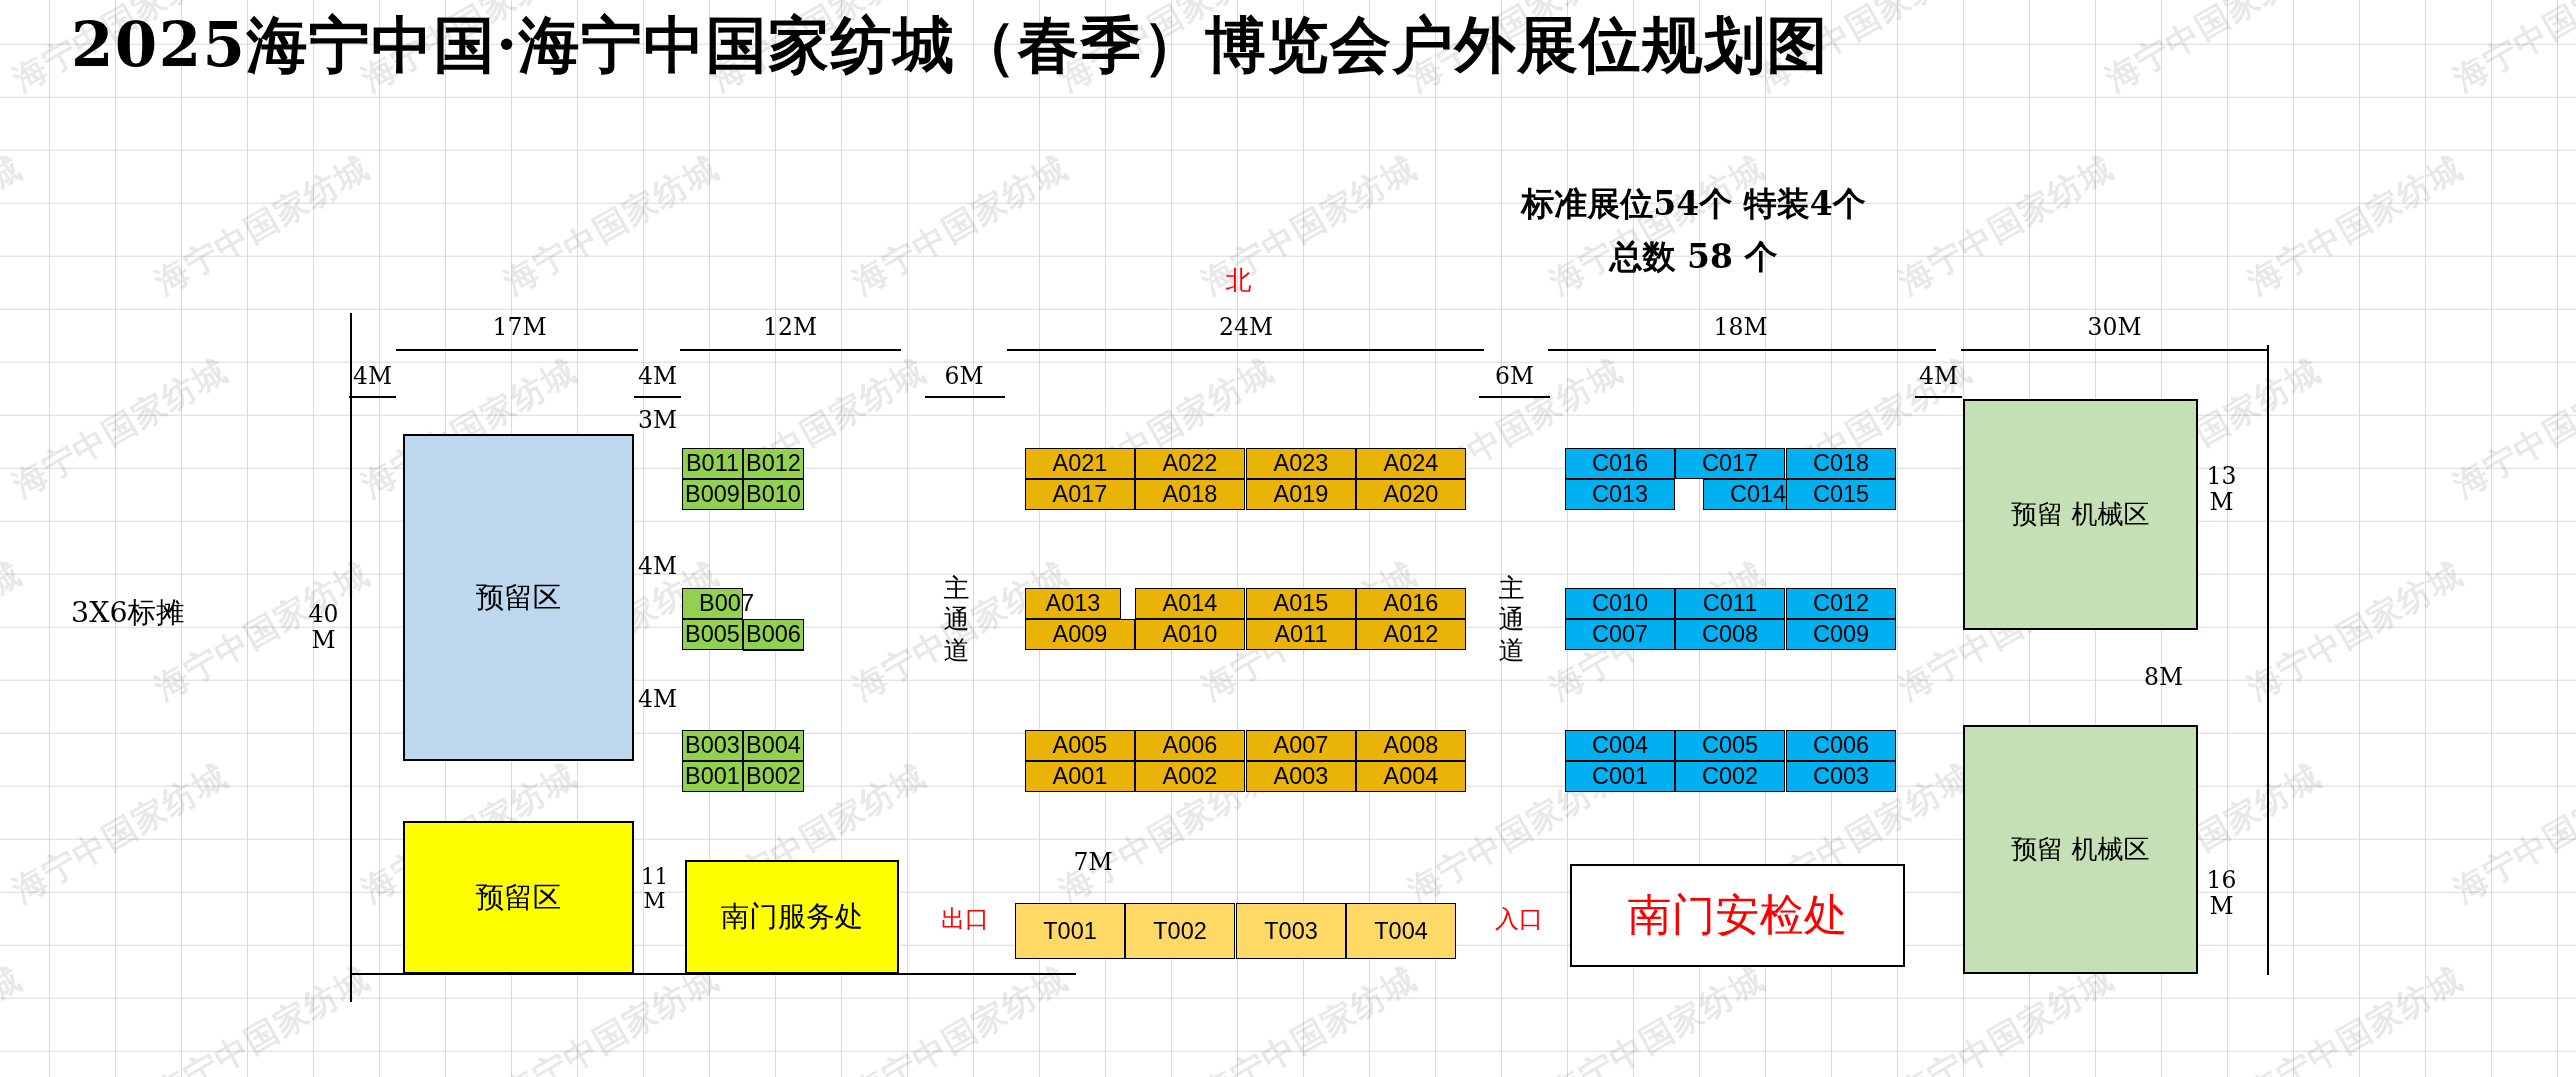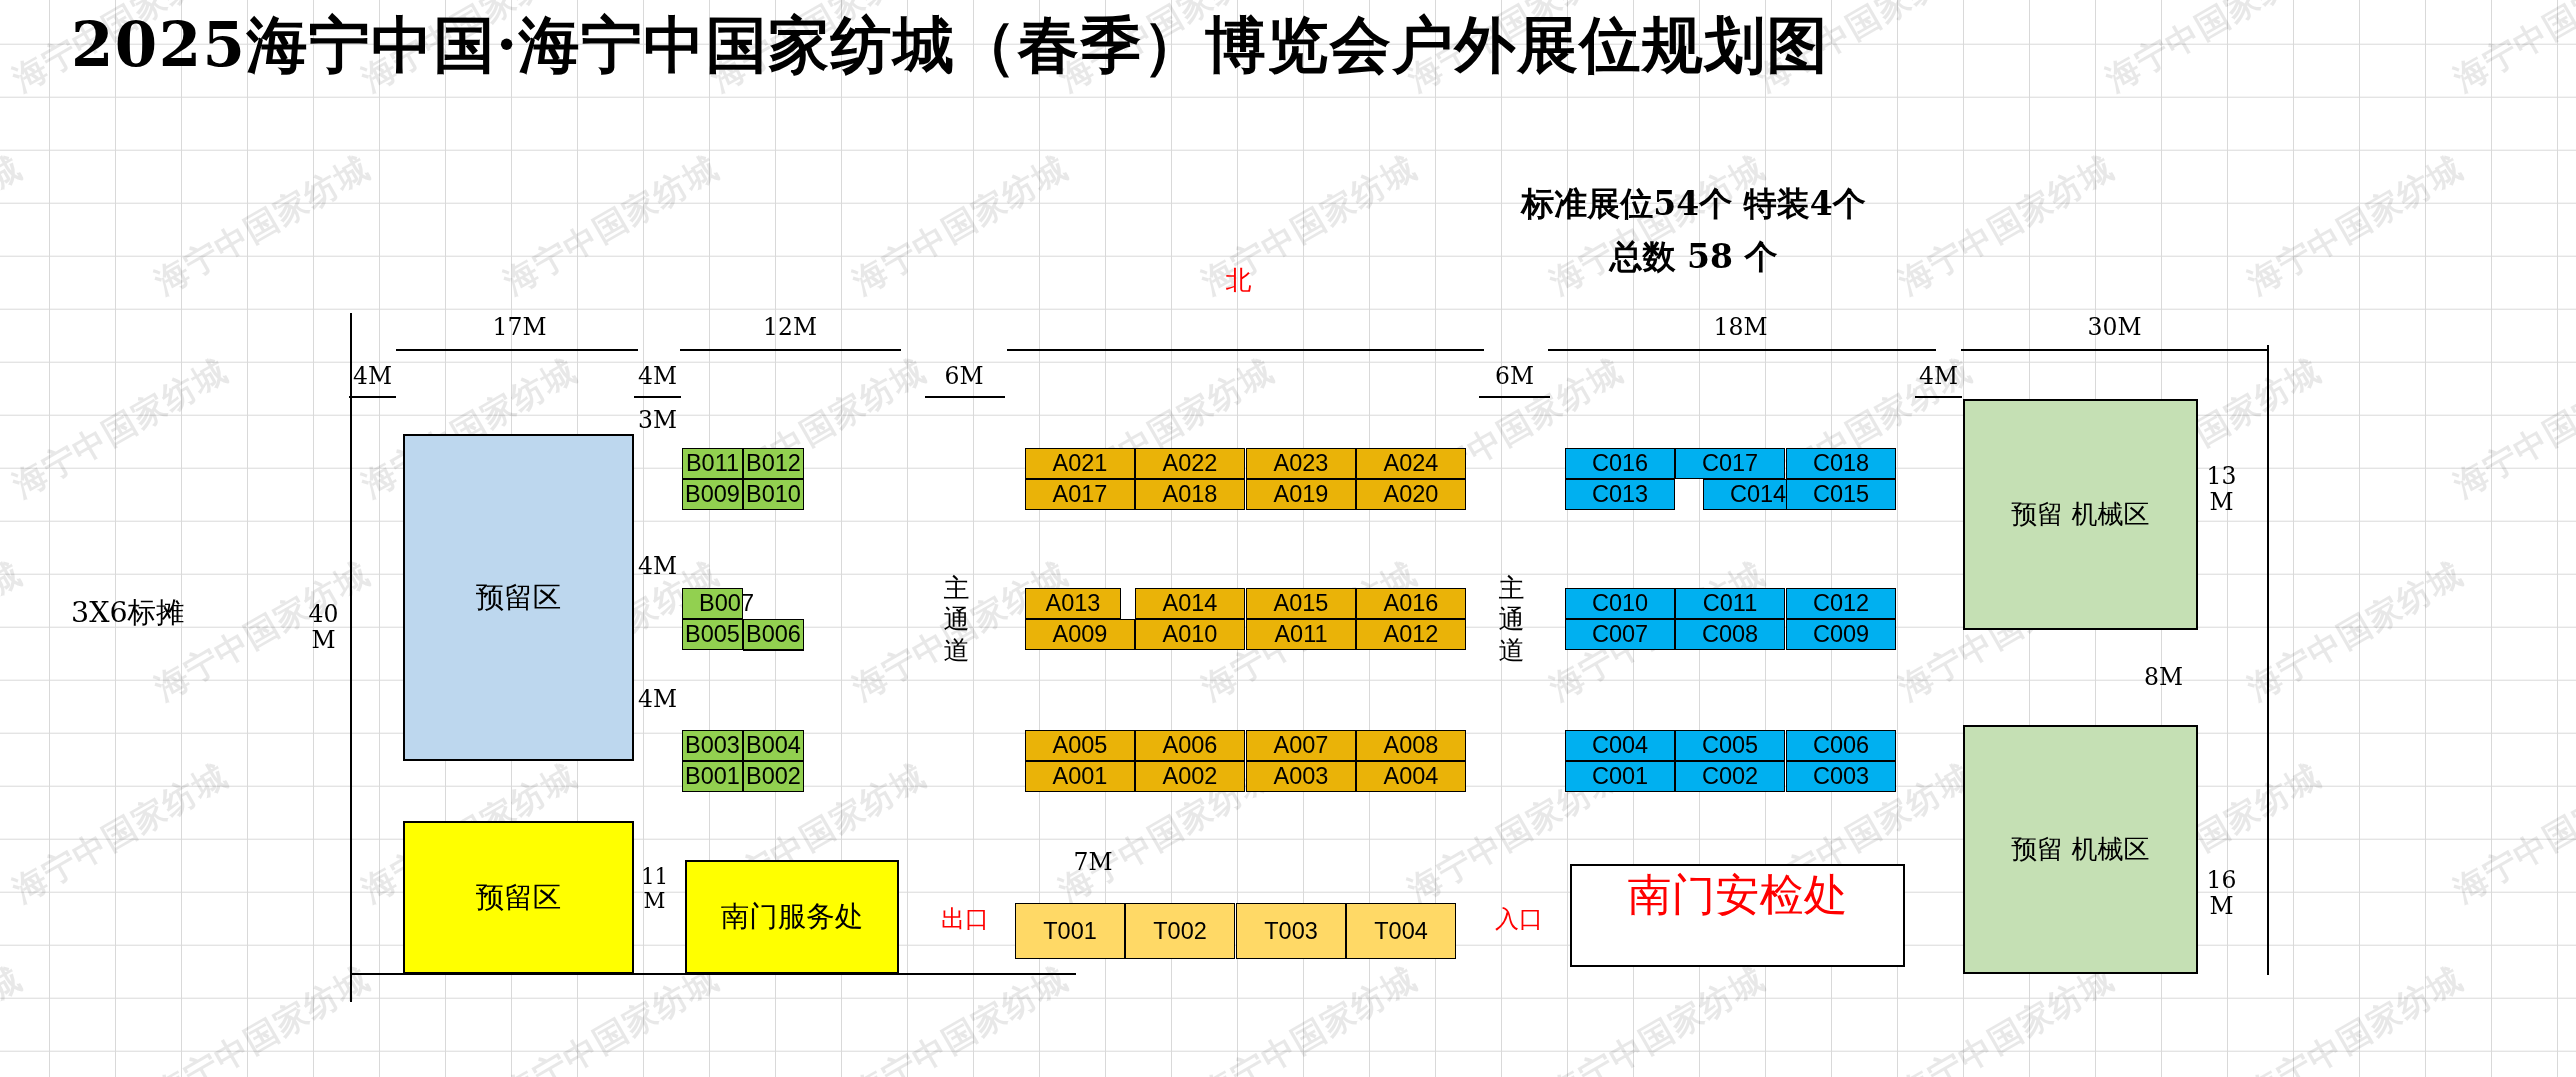--- a/index.html
+++ b/index.html
@@ -94,21 +94,21 @@
     font-family:"DejaVu Serif","Liberation Serif",serif;
     font-size:28.5px;color:#000;white-space:nowrap;
   }
   .red{color:#ff0000;}
   .vstack{
     font-family:"DejaVu Serif","Liberation Serif",serif;
     font-size:26px;color:#000;text-align:center;line-height:31px;width:33px;
   }
   #secbox{
     box-sizing:border-box;border:2.1px solid #000;background:#fff;
-    display:flex;align-items:flex-start;justify-content:center;
+    display:flex;align-items:center;justify-content:center;
     font-family:"DejaVu Serif","Liberation Serif",serif;
     font-size:44px;color:#ff0000;font-weight:normal;white-space:nowrap;
   }
 </style>
 </head>
 <body>
 
 <div id="grid"></div>
 <div id="watermarks">
     <div class="wm" style="left: 0px; top: 0px;">海宁中国家纺城</div>
@@ -165,20 +165,21 @@
 
   <div class="abs" id="title">2025海宁中国·海宁中国家纺城（春季）博览会户外展位规划图</div>
 
   <div class="abs summary" id="sum1">标准展位54个  特装4个</div>
   <div class="abs summary" id="sum2">总数 58 个</div>
 
   <div class="abs dim red" style="left:1217px;top:263px;width:43px;font-size:26px;">北</div>
 
   <div class="abs dim" style="left:402px;top:313px;width:235px;">17M</div>
   <div class="abs dim" style="left:683px;top:313px;width:214px;">12M</div>
+  <div class="abs dim" style="left:1011px;top:313px;width:470px;">24M</div>
   <div class="abs dim" style="left:1552px;top:313px;width:377px;">18M</div>
   <div class="abs dim" style="left:1965px;top:313px;width:299px;">30M</div>
 
   <div class="abs rule" style="left:396px;top:349px;width:242px;"></div>
   <div class="abs rule" style="left:680px;top:349px;width:221px;"></div>
   <div class="abs rule" style="left:1007px;top:349px;width:477px;"></div>
   <div class="abs rule" style="left:1548px;top:349px;width:388px;"></div>
   <div class="abs rule" style="left:1961px;top:349px;width:306px;"></div>
 
   <div class="abs dim" style="left:349px;top:362px;width:47px;">4M</div>

